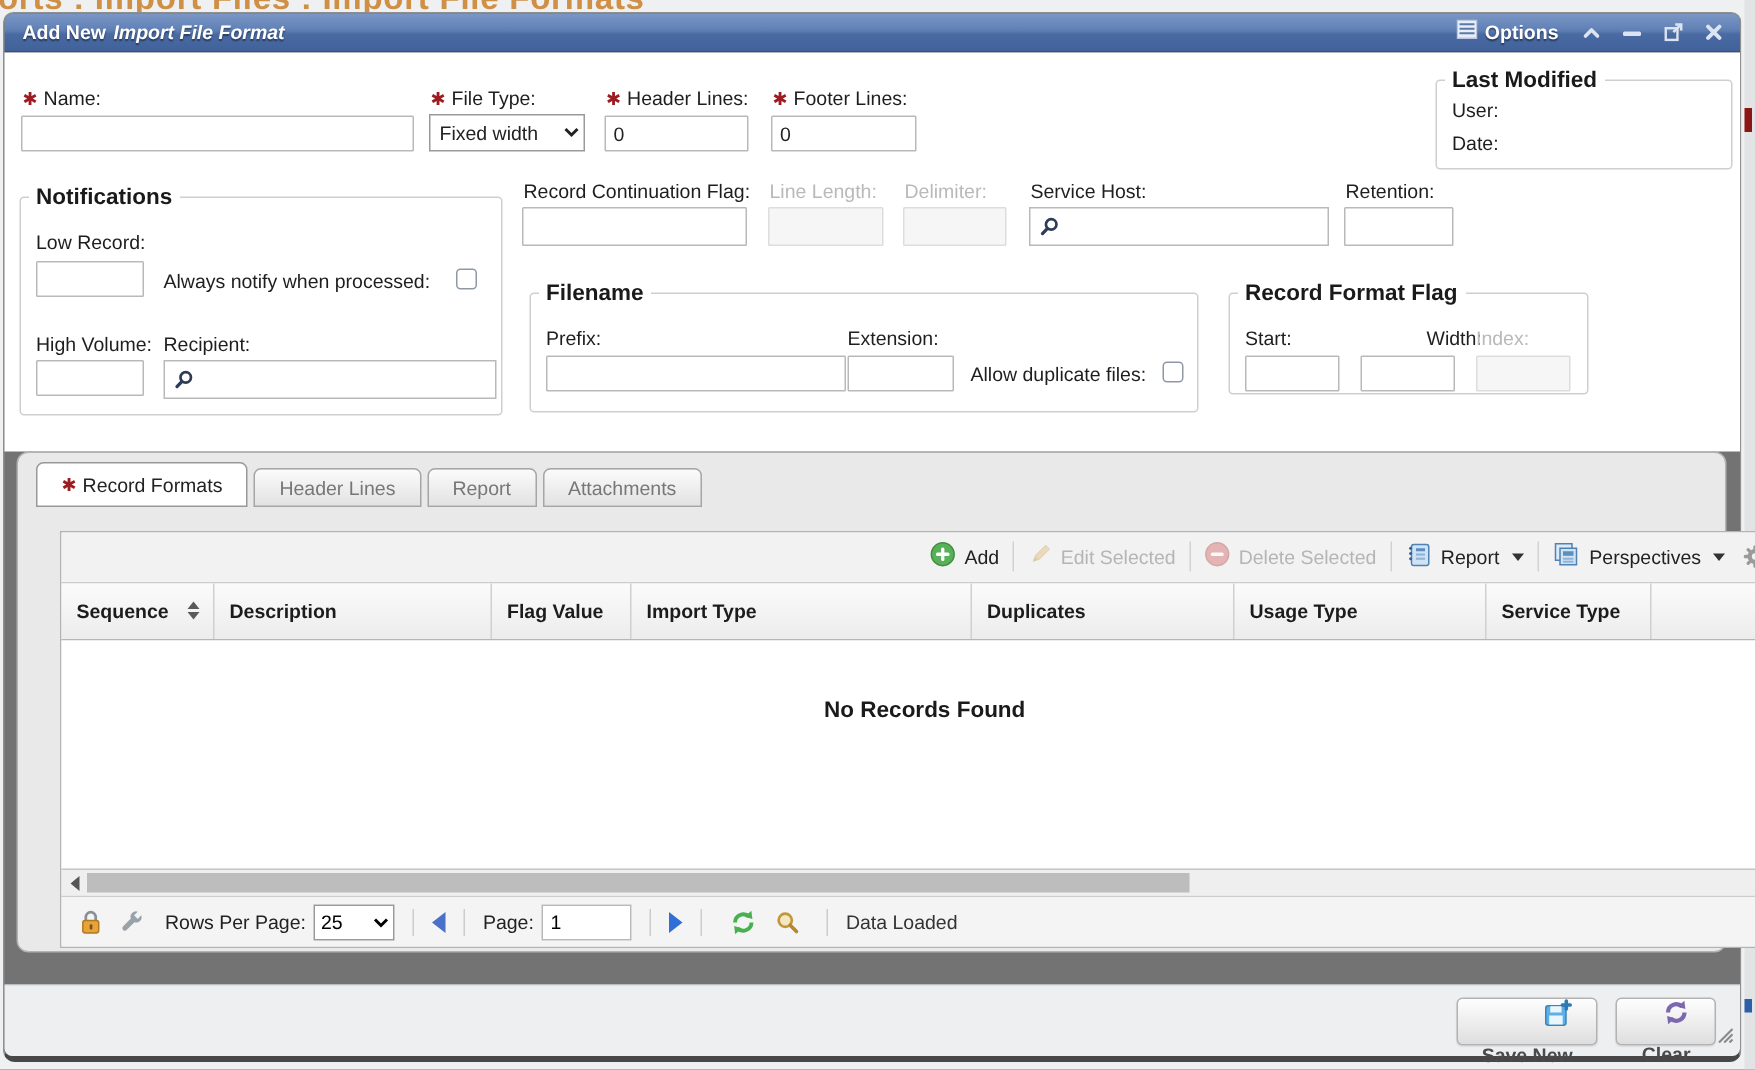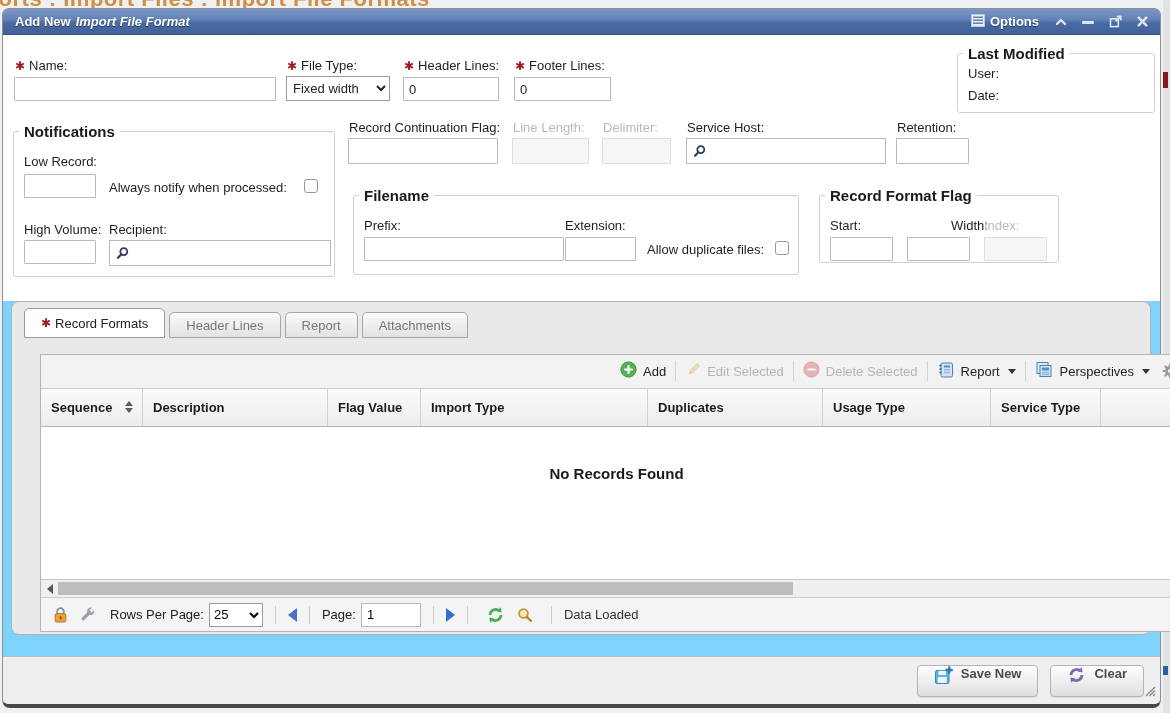--- a/index.html
+++ b/index.html
@@ -7,21 +7,21 @@
   body { font-family:"Liberation Sans", sans-serif; background:#eef0f1; position:relative; }
 
   
   .breadcrumb-clip { position:absolute; left:-42px; top:-14px; font-size:22px; font-weight:bold;
     color:#cf8f45; white-space:nowrap; letter-spacing:.5px; }
   .right-strip { position:absolute; right:0; top:0; width:7px; height:713px; background:#e2e3e5; }
   .right-strip .frag-red { position:absolute; left:0; top:72px; width:5px; height:16px; background:#8c1616; }
   .right-strip .frag-blue { position:absolute; left:0; top:666px; width:5px; height:9px; background:#2c5faa; }
 
   
-  .dialog { position:absolute; left:2px; top:8px; width:1159px; height:700px; background:#7dd3fc;
+  .dialog { position:absolute; left:2px; top:8px; width:1159px; height:700px; background:#737373;
     border:1px solid #8f8f8f; border-bottom:4px solid #474747; border-radius:7px 7px 8px 8px; }
 
   
   .titlebar { position:absolute; left:0; top:0; right:0; height:26px; border-radius:6px 6px 0 0;
     background:linear-gradient(#7b97c6 0%, #5f7fb4 45%, #4a6aa2 55%, #41619b 100%);
     border-bottom:1px solid #34517f; display:flex; align-items:center; padding:0 12px; }
   .titlebar .title { color:#fff; font-size:13px; font-weight:bold; text-shadow:0 1px 1px rgba(0,0,0,.45); }
   .titlebar .title .it { font-style:italic; margin-left:5px; }
   .tb-right { margin-left:auto; display:flex; align-items:center; gap:16px; }
   .tb-btn { display:flex; align-items:center; gap:5px; cursor:pointer; }
@@ -94,23 +94,23 @@
   .pg-lbl { margin:0 5px 0 8px; }
   .pg-select { height:24px; border:1px solid #9a9a9a; background:#fff; font-size:13px; font-family:inherit; width:54px; }
   .pg-input { height:24px; width:60px; border:1px solid #b9b9b9; font-size:13px; font-family:inherit; padding:0 5px; }
   .pg-icon { display:inline-flex; cursor:pointer; margin:0 6px; }
   .status-txt { color:#333; }
 
   
   .dfooter { position:absolute; left:0; right:0; top:647px; bottom:0; background:#edeff1;
     border-top:1px solid #bcbcbc; display:flex; align-items:center; justify-content:flex-end;
     gap:12px; padding-right:16px; border-radius:0 0 5px 5px; }
-  .fbtn { height:32px; display:inline-flex; align-items:flex-start; gap:8px; padding:0 16px;
+  .fbtn { height:32px; display:inline-flex; align-items:flex-end; gap:8px; padding:0 16px;
     background:linear-gradient(#fefefe,#dedede); border:1px solid #b3b3b3; border-radius:4px;
-    font-size:13px; font-weight:bold; color:#4a4a4a; cursor:pointer; box-shadow:0 1px 1px rgba(0,0,0,.08); }
+    font-size:13px; font-weight:bold; color:#4a4a4a; cursor:pointer; box-shadow:0 1px 1px rgba(0,0,0,.08);flex-direction:column; }
   .resize-grip { position:absolute; right:4px; bottom:3px; cursor:nwse-resize; }
 </style>
 </head>
 <body>
 
 <div class="breadcrumb-clip">Imports : Import Files : Import File Formats</div>
 <div class="right-strip">
   <div class="frag-red"></div>
   <div class="frag-blue"></div>
 </div>

